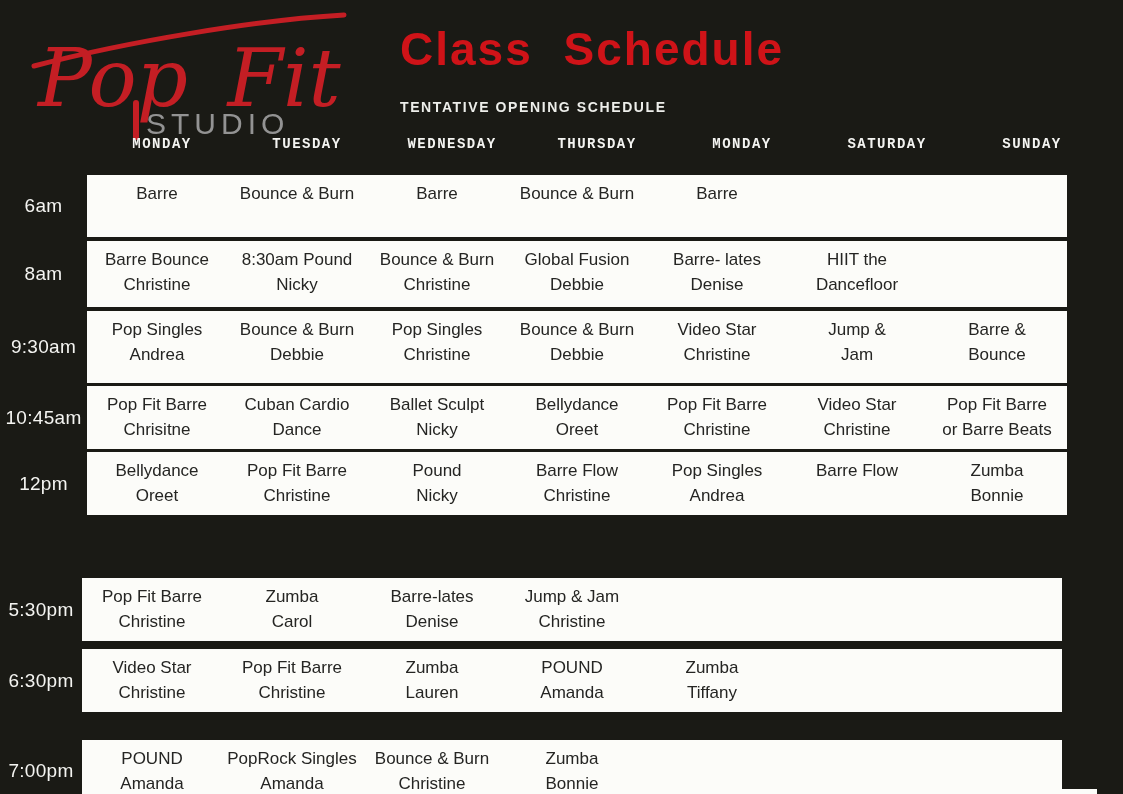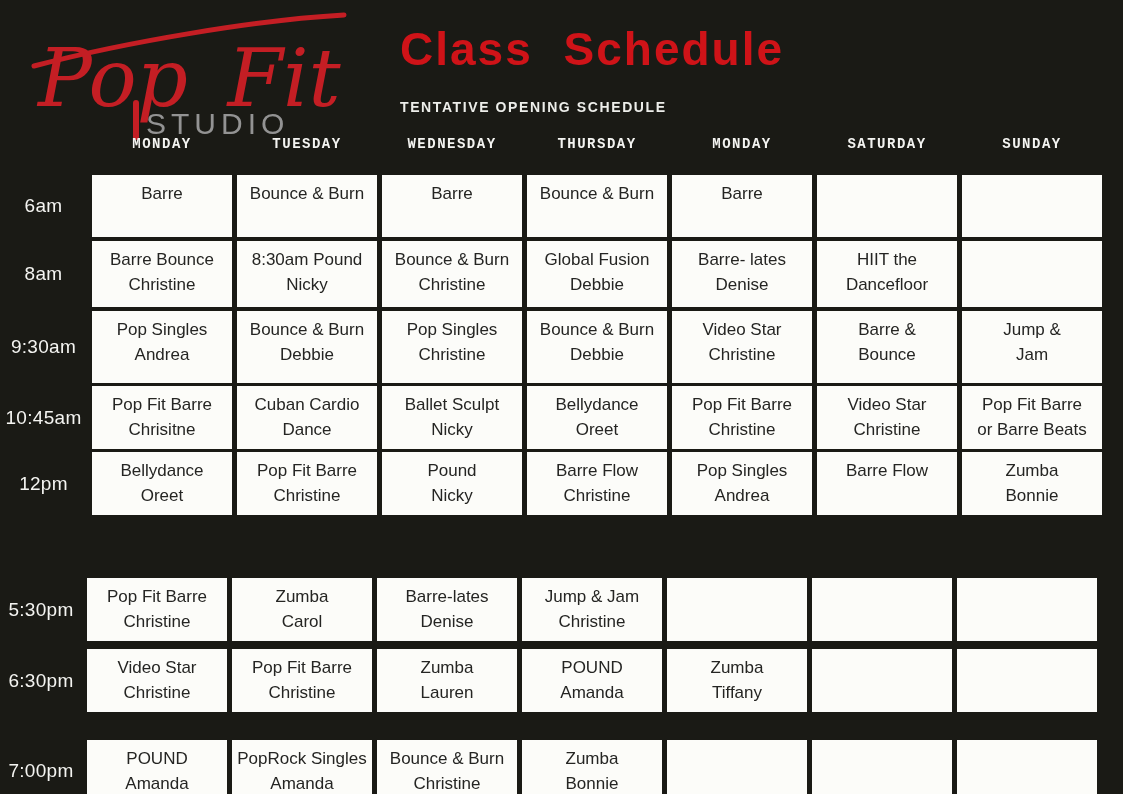--- a/index.html
+++ b/index.html
@@ -15,21 +15,21 @@
   }
   .subtitle{margin-top:24px;font-size:14px;color:#edeeea;letter-spacing:1.6px;font-weight:bold;}
   .days{position:absolute;top:136px;left:92px;display:flex;gap:5px;font-family:Liberation Mono, monospace;}
   .day{
     width:140px;text-align:center;font-size:14px;color:#f4f4f1;
     letter-spacing:1.5px;font-weight:bold;
   }
   .rows{position:absolute;left:0;right:0;}
   #morning{top:175px;}
   #evening{top:578px;}
-  .row{display:flex;gap:5px;align-items:stretch;}
+  .row{display:flex;align-items:stretch;}
   .time{
     display:flex;align-items:center;justify-content:center;
     color:#f4f4f1;font-size:19px;letter-spacing:0.3px;
   }
   #morning .time{width:87px;}
   #evening .time{width:82px;}
   .cell{
     width:140px;background:#fcfcf9;color:#252523;
     font-size:17px;line-height:25px;text-align:center;
     padding:6px 1px 0;box-sizing:border-box;white-space:pre-line;
@@ -96,24 +96,24 @@
         <div class="cell">Pop Singles
 Andrea</div>
         <div class="cell">Bounce &amp; Burn
 Debbie</div>
         <div class="cell">Pop Singles
 Christine</div>
         <div class="cell">Bounce &amp; Burn
 Debbie</div>
         <div class="cell">Video Star
 Christine</div>
+        <div class="cell">Jump &amp;
+Jam</div>
         <div class="cell">Barre &amp;
 Bounce</div>
-        <div class="cell">Jump &amp;
-Jam</div>
       </div>
       <div class="row" style="height: 63px; margin-bottom: 3px;">
         <div class="time">10:45am</div>
         <div class="cell">Pop Fit Barre
 Chrisitne</div>
         <div class="cell">Cuban Cardio
 Dance</div>
         <div class="cell">Ballet Sculpt
 Nicky</div>
         <div class="cell">Bellydance

